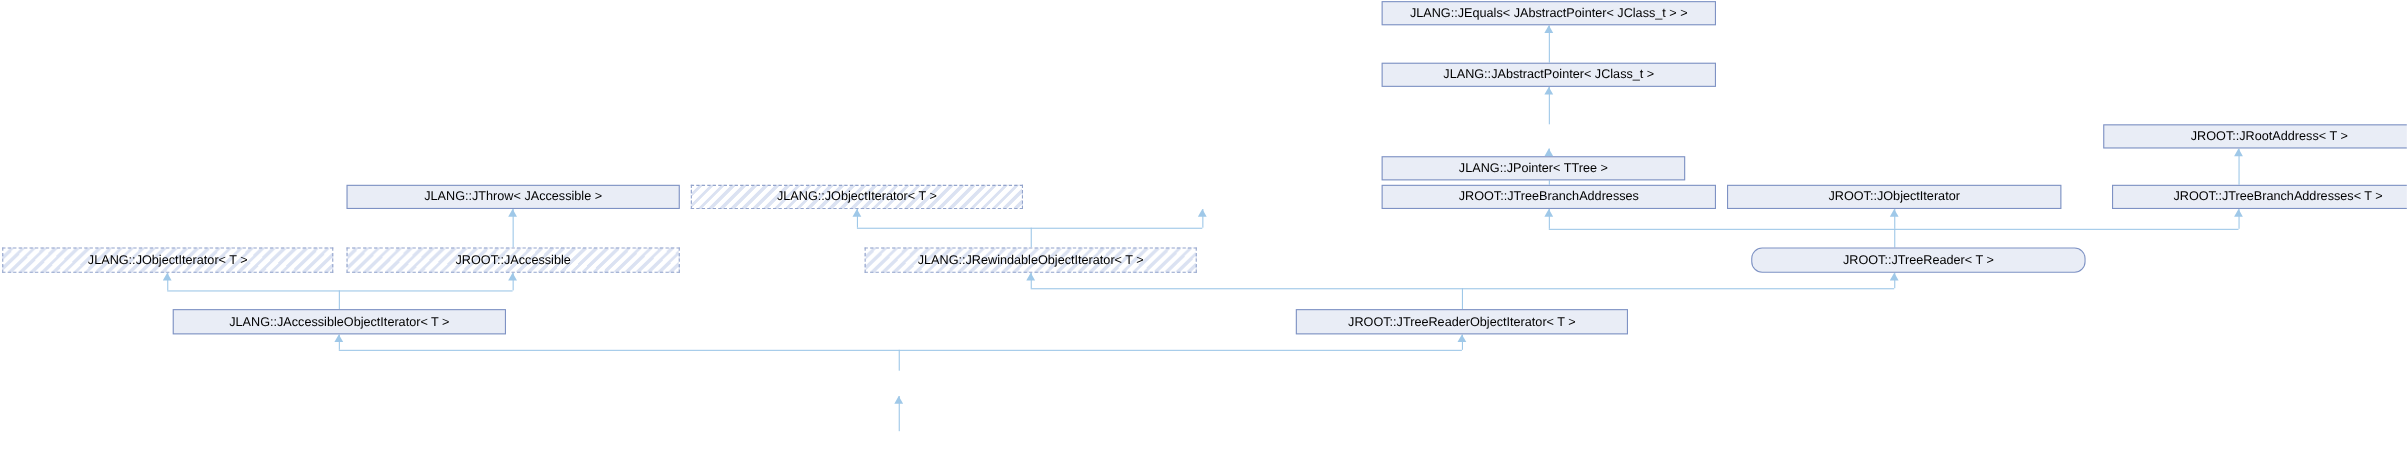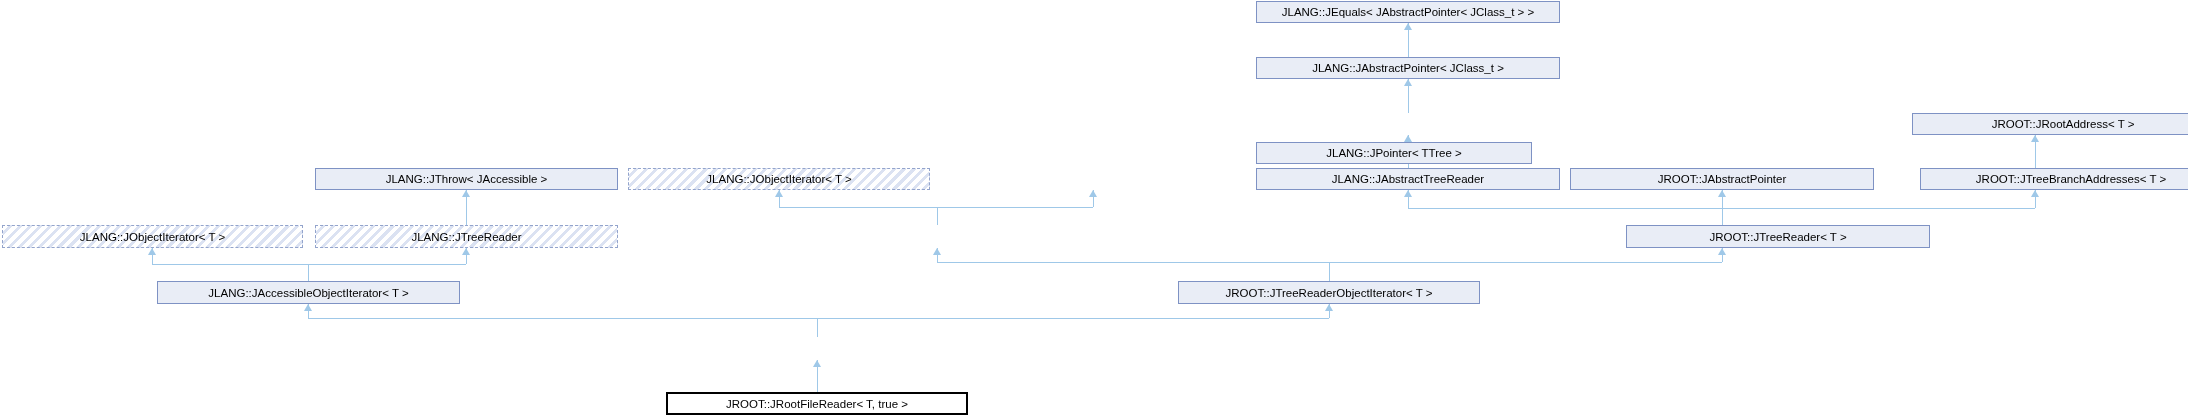--- a/index.html
+++ b/index.html
@@ -111,22 +111,22 @@
     <div class="arrow" style="left: 304px; top: 304px;"></div>
     <div class="arrow" style="left: 1325px; top: 304px;"></div>
     <div class="seg" style="left: 817px; top: 360px; width: 1px; height: 32px;"></div>
     <div class="arrow" style="left: 813px; top: 360px;"></div>
     <div class="node solid" style="left: 1256px; top: 1px; width: 304px; height: 22px;">JLANG::JEquals&lt; JAbstractPointer&lt; JClass_t &gt; &gt;</div>
     <div class="node solid" style="left: 1256px; top: 57px; width: 304px; height: 22px;">JLANG::JAbstractPointer&lt; JClass_t &gt;</div>
     <div class="node solid" style="left: 1256px; top: 113px; width: 276px; height: 22px; margin-top: 29px;">JLANG::JPointer&lt; TTree &gt;</div>
     <div class="node solid" style="left: 1884px; top: 113px; width: 302px; height: 22px; margin-left: 28px;">JROOT::JRootAddress&lt; T &gt;</div>
     <div class="node solid" style="left: 315px; top: 168px; width: 303px; height: 22px;">JLANG::JThrow&lt; JAccessible &gt;</div>
     <div class="node hatched" style="left: 628px; top: 168px; width: 302px; height: 22px;">JLANG::JObjectIterator&lt; T &gt;</div>
-    <div class="node solid" style="left: 1256px; top: 168px; width: 304px; height: 22px;">JLANG::JAbstractTreeReader</div>
-    <div class="node solid" style="left: 1570px; top: 168px; width: 304px; height: 22px;">JROOT::JAbstractPointer</div>
+    <div class="node solid" style="left: 1256px; top: 168px; width: 304px; height: 22px;">JROOT::JTreeBranchAddresses</div>
+    <div class="node solid" style="left: 1570px; top: 168px; width: 304px; height: 22px;">JROOT::JObjectIterator</div>
     <div class="node solid" style="left: 1884px; top: 168px; width: 302px; height: 22px; margin-left: 36px;">JROOT::JTreeBranchAddresses&lt; T &gt;</div>
     <div class="node hatched" style="left: 2px; top: 225px; width: 301px; height: 23px;">JLANG::JObjectIterator&lt; T &gt;</div>
-    <div class="node hatched" style="left: 315px; top: 225px; width: 303px; height: 23px;">JLANG::JTreeReader</div>
-    <div class="node solid" style="left: 1626px; top: 225px; width: 304px; height: 23px;">JROOT::JTreeReader&lt; T &gt;</div>
+    <div class="node hatched" style="left: 315px; top: 225px; width: 303px; height: 23px;">JROOT::JAccessible</div>
+    <div class="node hatched" style="left: 786px; top: 225px; width: 302px; height: 23px;">JLANG::JRewindableObjectIterator&lt; T &gt;</div>
+    <div class="node solid" style="left: 1592px; top: 225px; width: 304px; height: 23px; border-radius: 10px;">JROOT::JTreeReader&lt; T &gt;</div>
     <div class="node solid" style="left: 1178px; top: 281px; width: 302px; height: 23px;">JROOT::JTreeReaderObjectIterator&lt; T &gt;</div>
     <div class="node solid" style="left: 157px; top: 281px; width: 303px; height: 23px;">JLANG::JAccessibleObjectIterator&lt; T &gt;</div>
-    <div class="node main" style="left: 666px; top: 392px; width: 302px; height: 23px;">JROOT::JRootFileReader&lt; T, true &gt;</div>
   </div>
 
 </body></html>

